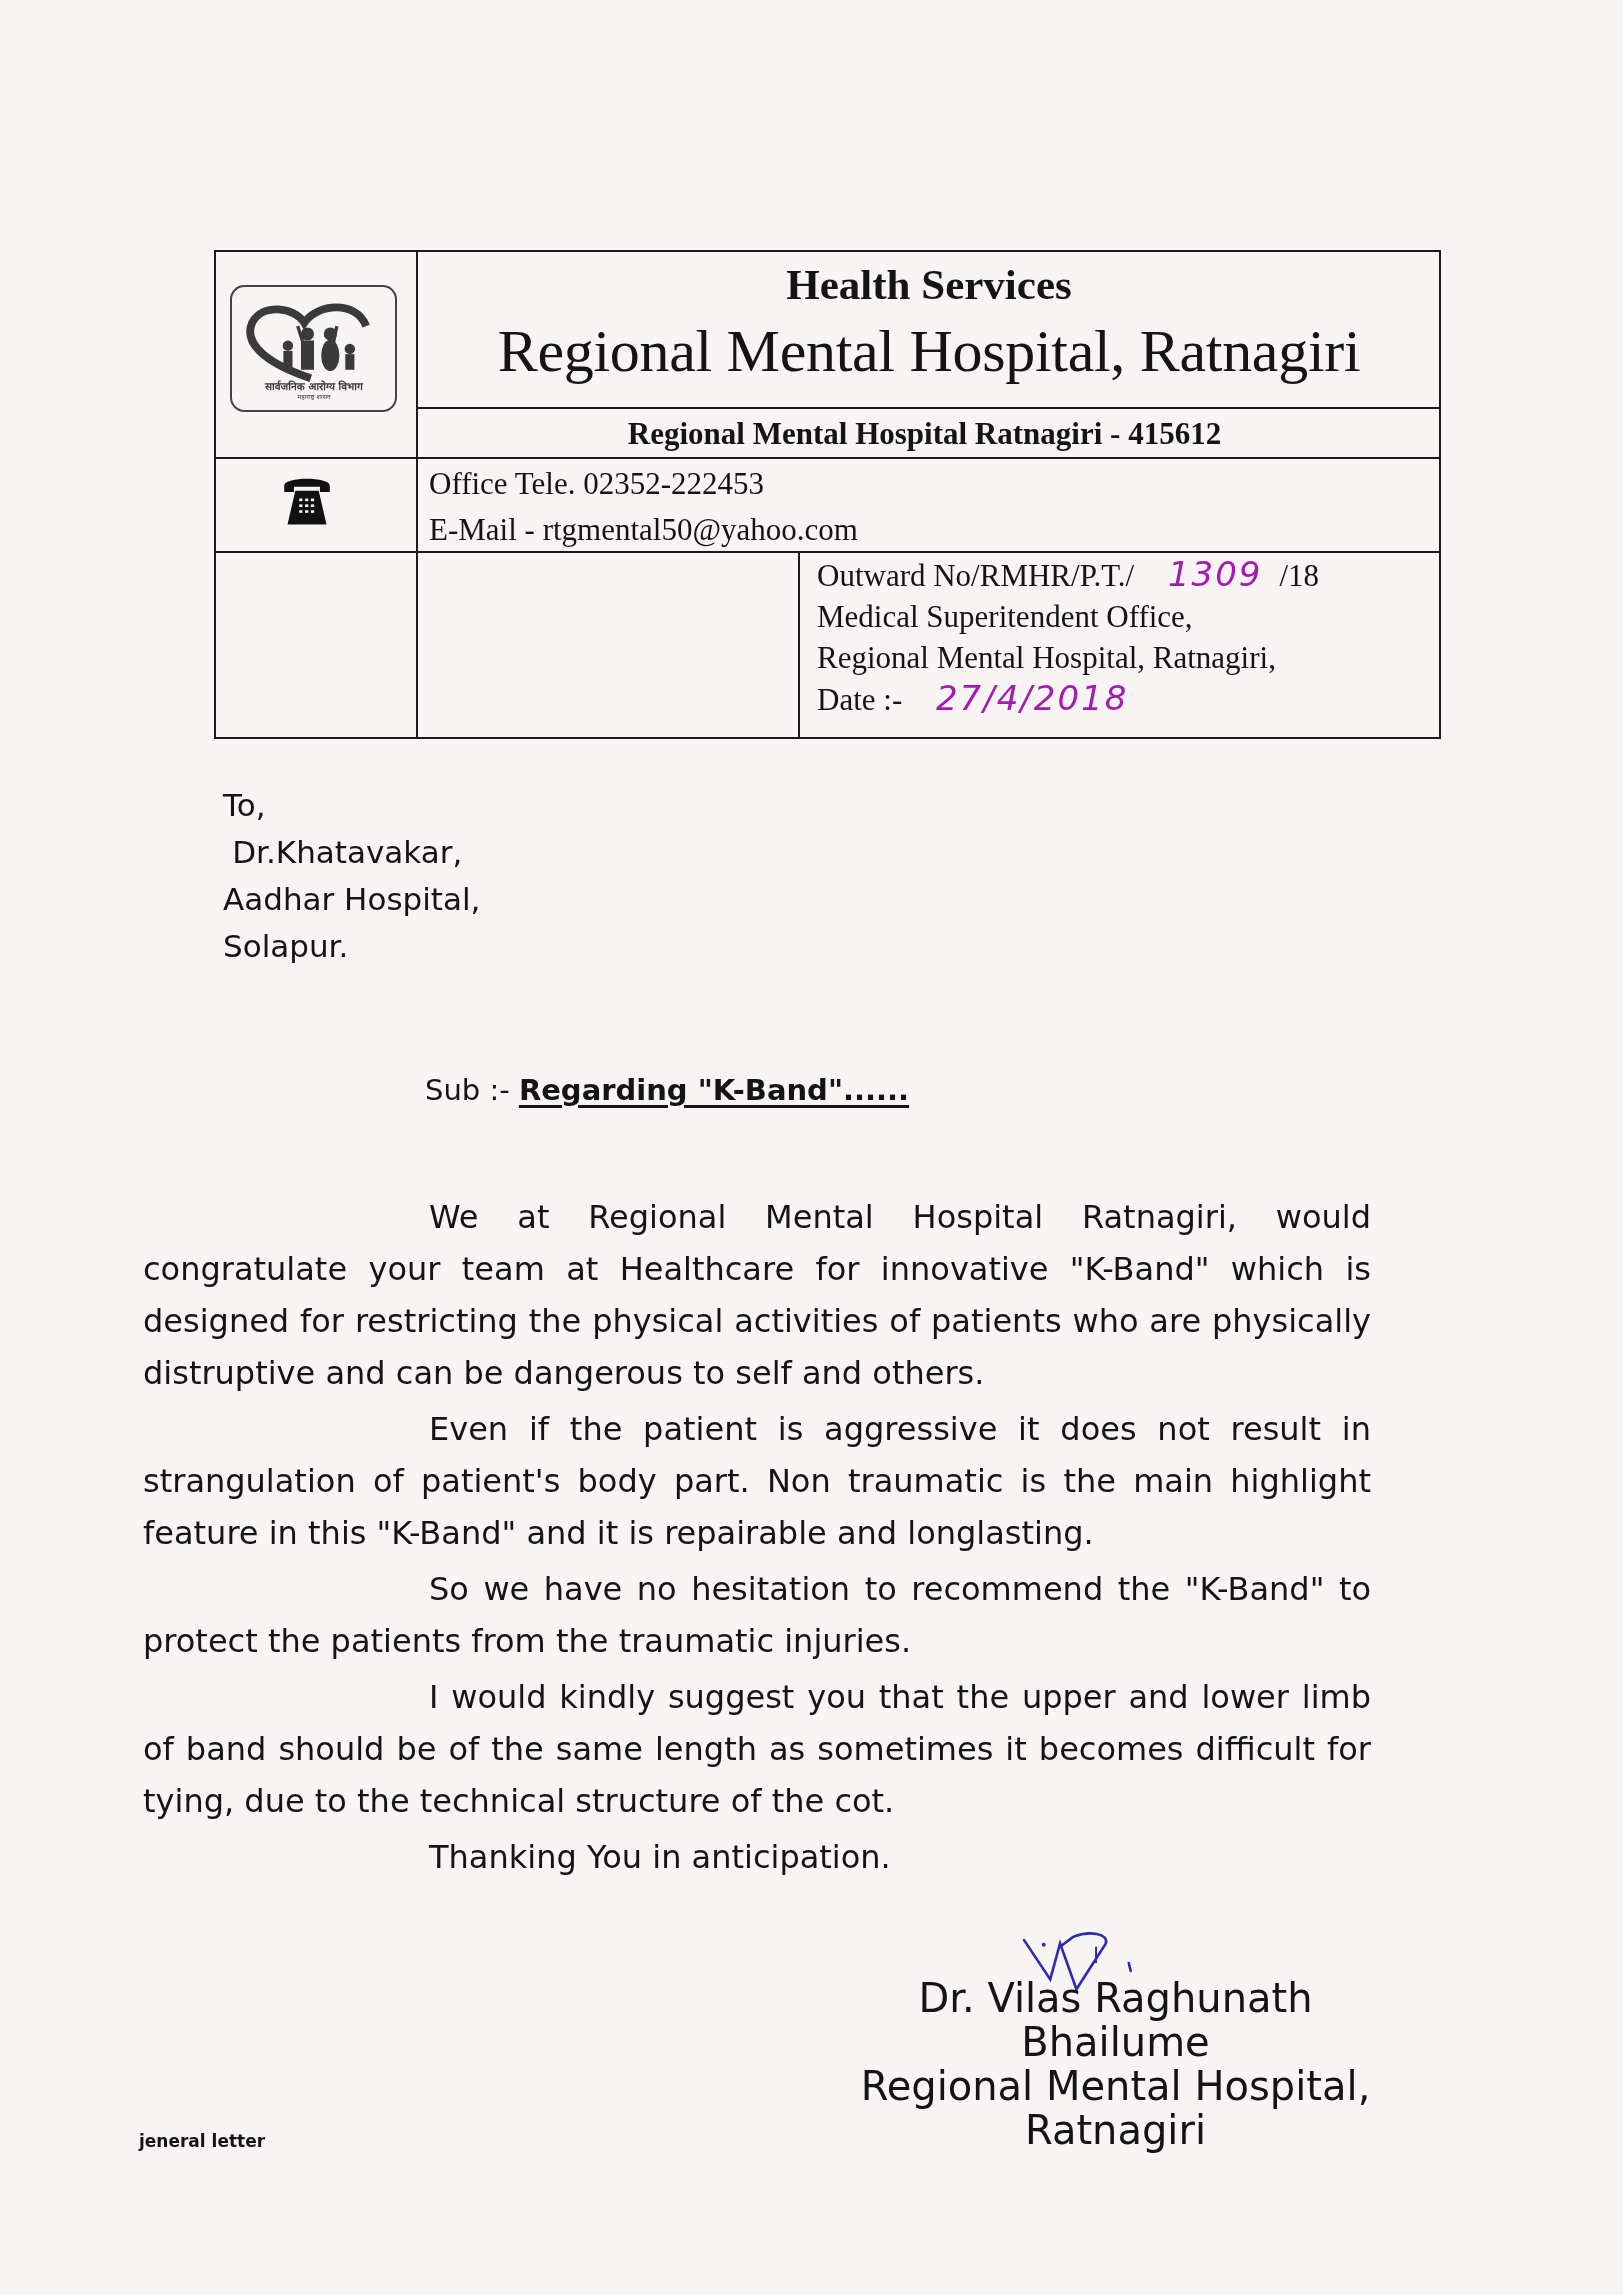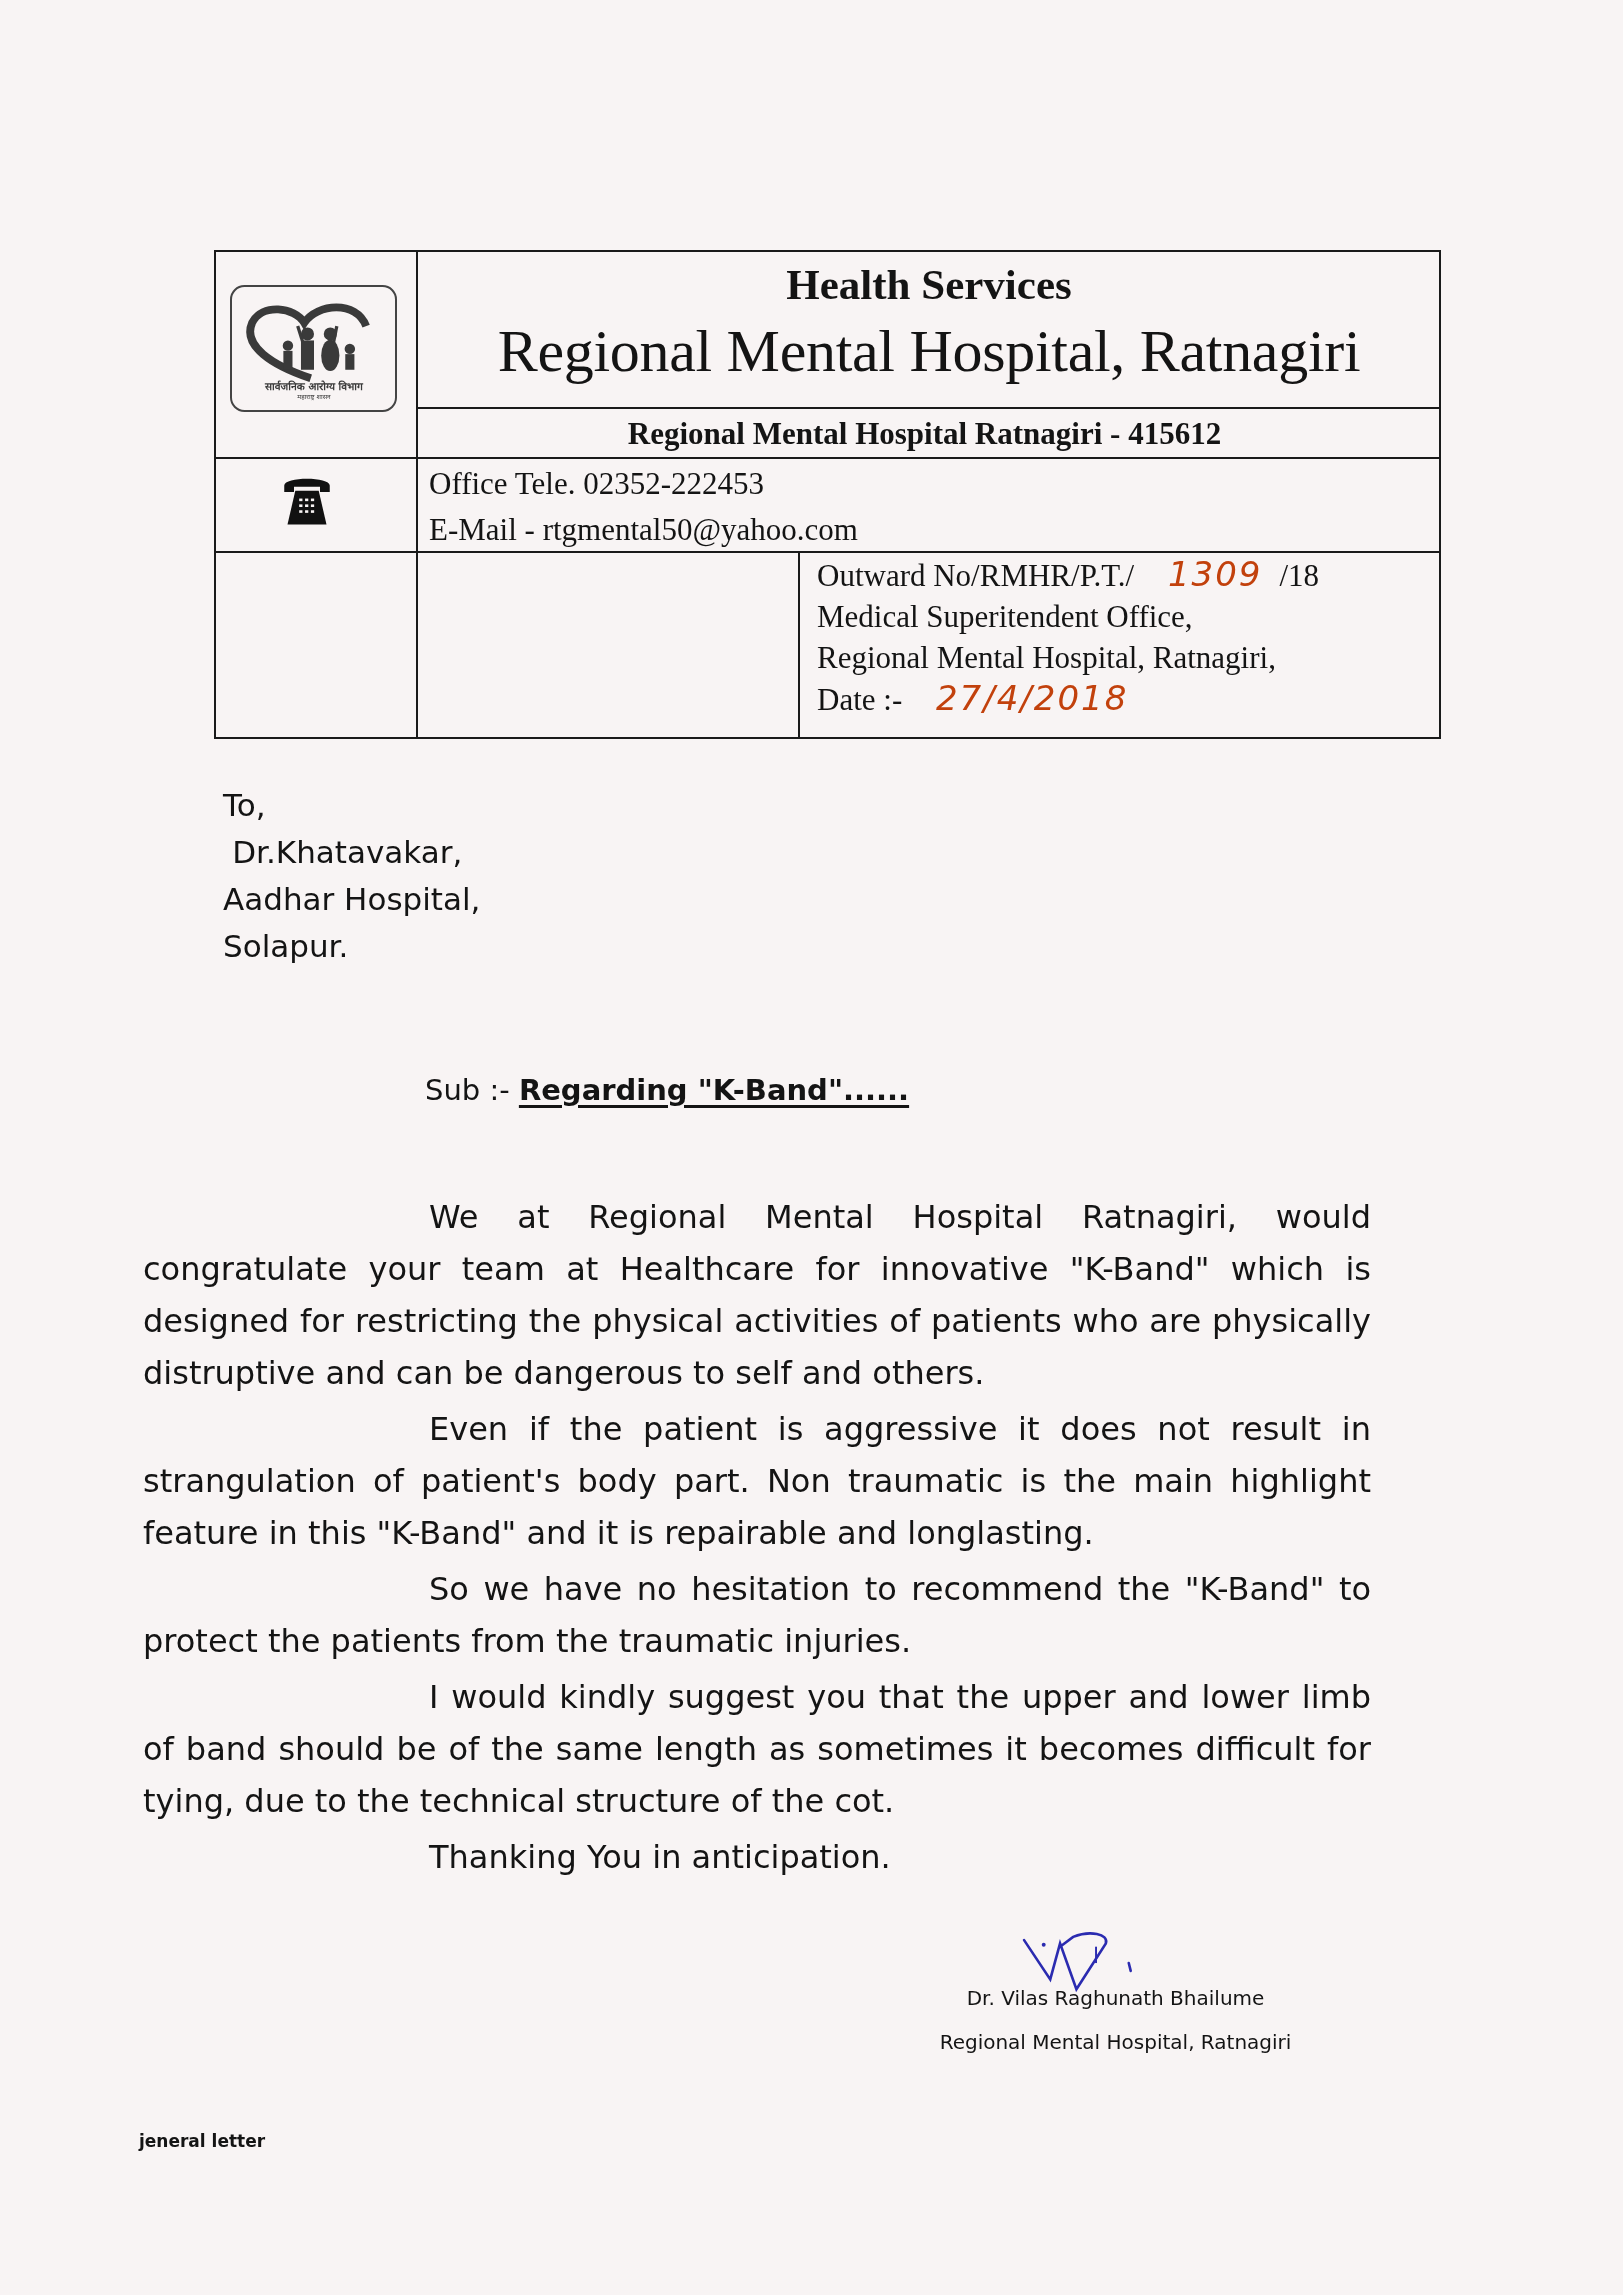--- a/index.html
+++ b/index.html
@@ -36,21 +36,21 @@
     font-weight: bold; font-size: 31px;
   }
   .contact {
     position: absolute; left: 213px; top: 209px; font-size: 31px; line-height: 46px;
   }
   .phone-icon { position: absolute; left: 65px; top: 219px; width: 52px; height: 59px; }
   .outward {
     position: absolute; left: 601px; top: 302px; font-size: 31px; line-height: 41px;
   }
   .handwrite {
-    color: #c2410c; font-family: "DejaVu Sans", sans-serif; font-style: italic;
+    color: #a21caf; font-family: "DejaVu Sans", sans-serif; font-style: italic;
     font-size: 34px; letter-spacing: 2px;
   }
 
   
   .recipient {
     position: absolute; left: 223px; top: 782px; font-size: 31px; line-height: 47px;
   }
   .recipient .l1, .recipient .l2 { padding-left: 9.2px; }
 
   .subject {
@@ -60,21 +60,21 @@
 
   .body-text {
     position: absolute; left: 139px; width: 1236px; top: 1187px;
     font-size: 32px; line-height: 52px; text-align: justify;
   }
   .body-text p { margin: 4px; text-indent: 286px; }
 
   .signature-svg { position: absolute; left: 1011px; top: 1917px; width: 157px; height: 79px; }
   .signoff {
     position: absolute; left: 831px; width: 569px; top: 1976px; text-align: center;
-    font-size: 20px; line-height: 44px;
+    font-size: 40px; line-height: 44px;
   }
   .footer-note {
     position: absolute; left: 139px; top: 2131px; font-size: 17px; font-weight: bold;
   }
 </style>
 </head>
 <body>
 
 <div id="letterhead">
 

